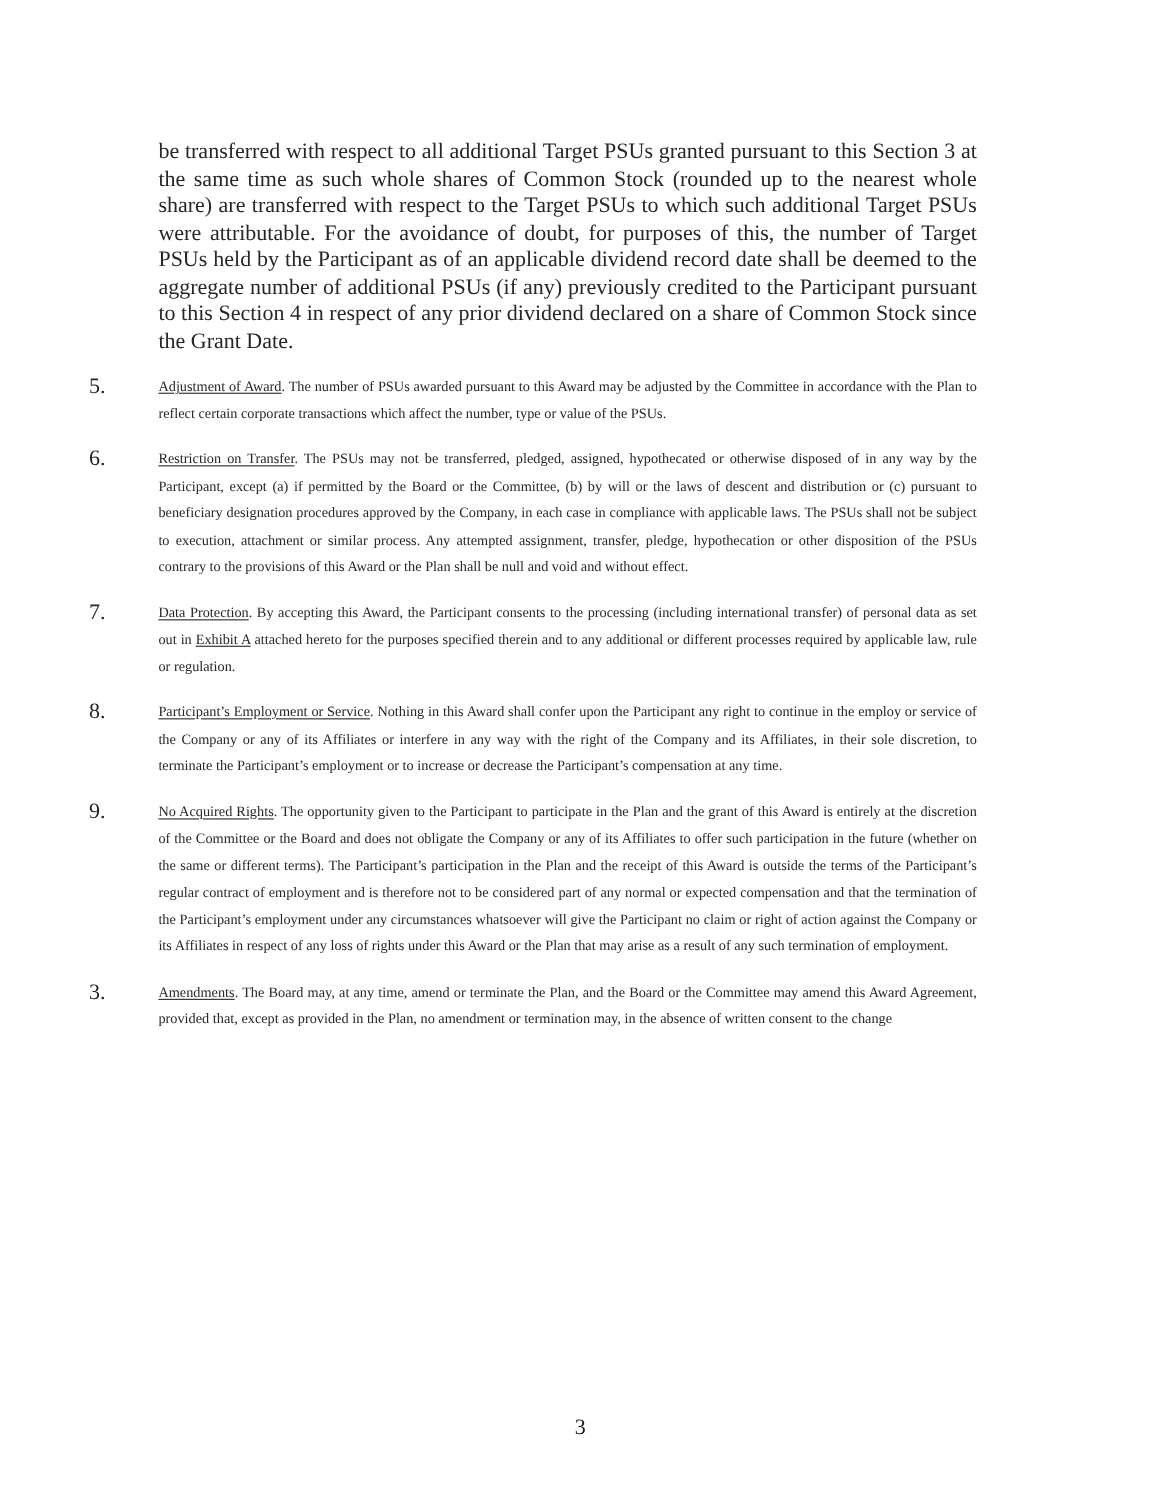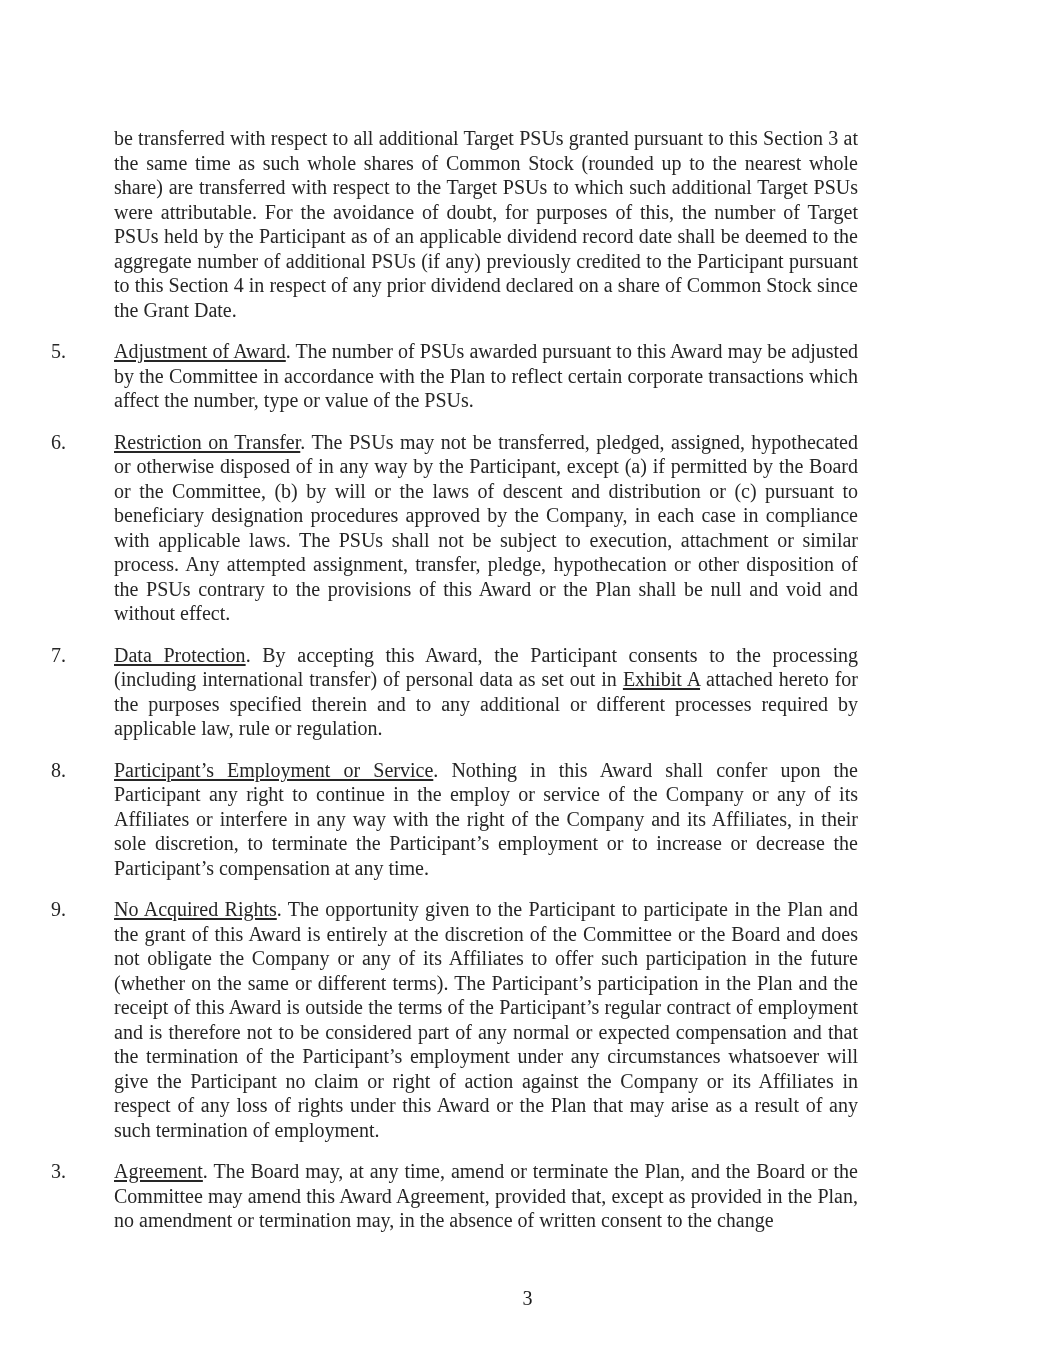--- a/index.html
+++ b/index.html
@@ -8,21 +8,21 @@
     height: 1365px;
     background: #ffffff;
     font-family: "Liberation Serif", serif;
     color: #262626;
     position: relative;
     overflow: hidden;
   }
   .page {
     position: absolute;
     top: 0; left: 0; right: 0; bottom: 0;
-    padding: 126px 125px 0 51px;
+    padding: 126px 125px 0 81px;
     box-sizing: border-box;
   }
   .para {
     margin: 0;
     font-size: 20px;
     line-height: 24.5px;
     text-align: justify;
   }
   .intro {
     margin-left: 63px;
@@ -34,21 +34,21 @@
   }
   .section .num {
     width: 63px;
     flex: 0 0 63px;
     font-size: 20px;
     line-height: 24.5px;
   }
   .section .body {
     margin: 0;
     width: 744px;
-    font-size: 20px;
+    font-size: 13px;
     line-height: 24.5px;
     text-align: justify;
   }
   .u {
     text-decoration: underline;
     text-underline-offset: 2px;
   }
   .page-number {
     position: absolute;
     left: 0; right: 0;
@@ -80,18 +80,18 @@
       <div class="section">
         <span class="num">8.</span>
         <p class="body"><span class="u">Participant’s Employment or Service</span><span>. Nothing in this Award shall confer upon the Participant any right to continue in the employ or service of the Company or any of its Affiliates or interfere in any way with the right of the Company and its Affiliates, in their sole discretion, to terminate the Participant’s employment or to increase or decrease the Participant’s compensation at any time.</span></p>
       </div>
       <div class="section">
         <span class="num">9.</span>
         <p class="body"><span class="u">No Acquired Rights</span><span>. The opportunity given to the Participant to participate in the Plan and the grant of this Award is entirely at the discretion of the Committee or the Board and does not obligate the Company or any of its Affiliates to offer such participation in the future (whether on the same or different terms). The Participant’s participation in the Plan and the receipt of this Award is outside the terms of the Participant’s regular contract of employment and is therefore not to be considered part of any normal or expected compensation and that the termination of the Participant’s employment under any circumstances whatsoever will give the Participant no claim or right of action against the Company or its Affiliates in respect of any loss of rights under this Award or the Plan that may arise as a result of any such termination of employment.</span></p>
       </div>
       <div class="section">
         <span class="num">3.</span>
-        <p class="body"><span class="u">Agreement</span><span>. The Board may, at any time, amend or terminate the Plan, and the Board or the Committee may amend this Award Agreement, provided that, except as provided in the Plan, no amendment or termination may, in the absence of written consent to the change</span></p>
+        <p class="body"><span class="u">Amendments</span><span>. The Board may, at any time, amend or terminate the Plan, and the Board or the Committee may amend this Award Agreement, provided that, except as provided in the Plan, no amendment or termination may, in the absence of written consent to the change</span></p>
       </div>
     </div>
 </div>
 
 <div class="page-number">3</div>
 
 </body></html>

